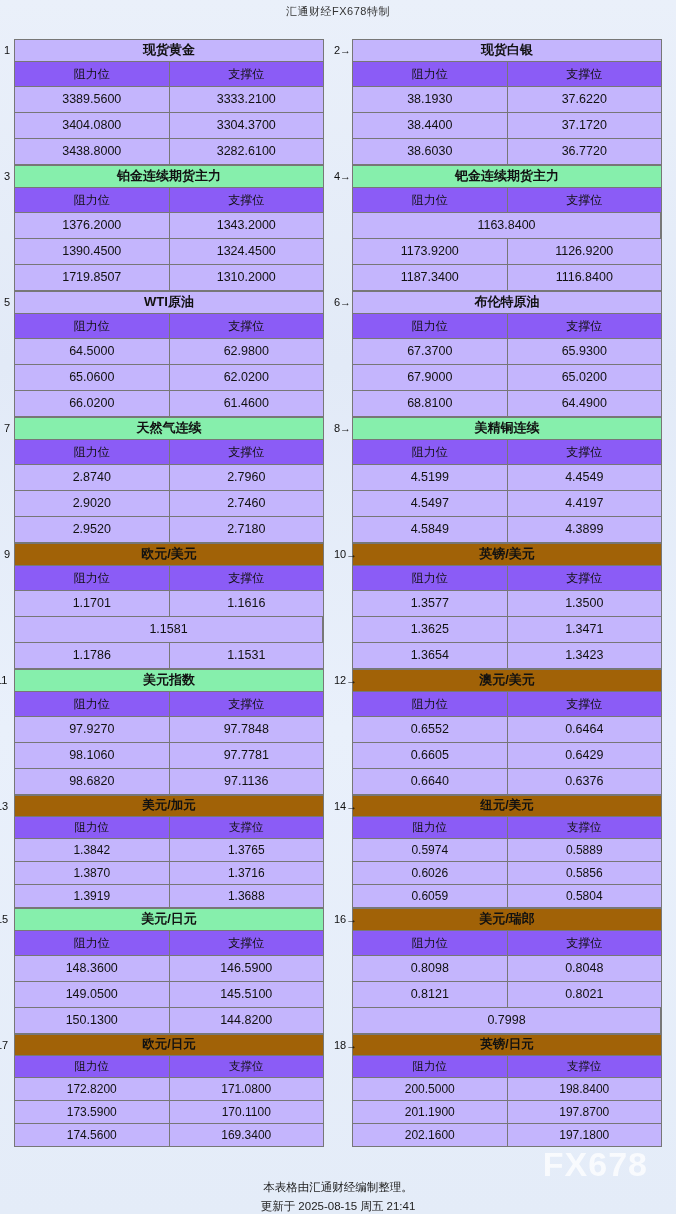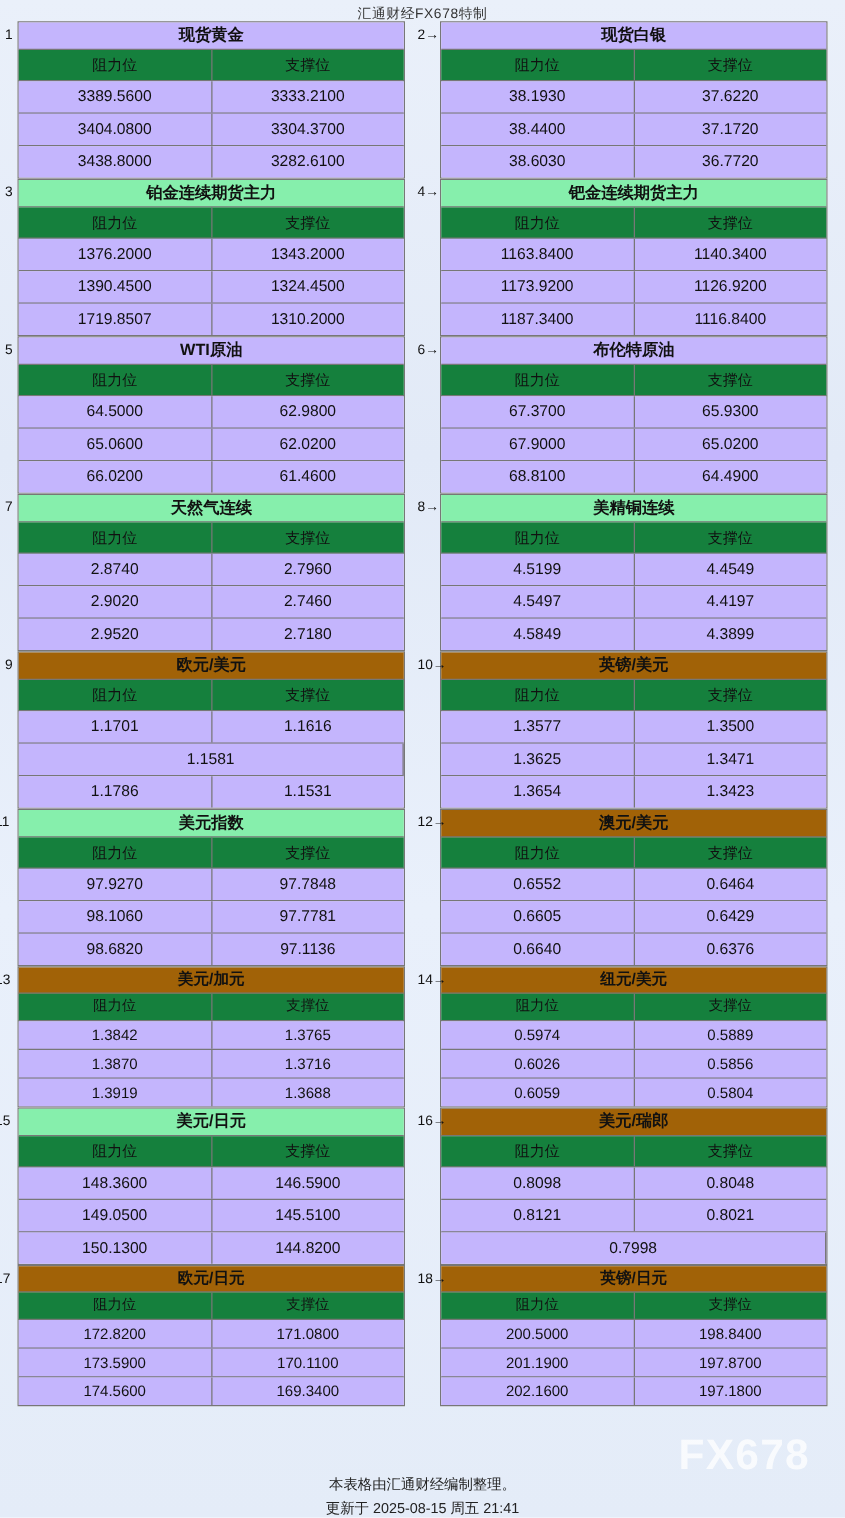--- a/index.html
+++ b/index.html
@@ -13,21 +13,21 @@
     background: linear-gradient(180deg, #e8eef8 0%, #dfe8f6 40%, #e6eef9 100%);
     position: relative;
     overflow: hidden;
   }
   .page {
     position: absolute;
     inset: 0;
     background: linear-gradient(180deg,#eaf0fa 0%, #e2eaf7 30%, #e9f0fb 60%, #e4ecf8 100%);
   }
   .header {
-    height: 17px;
+    height: 39px;
     text-align: center;
     font-size: 11px;
     color: #333;
     line-height: 22px;
     letter-spacing: 0.5px;
   }
   .grid {
     position: relative;
     margin: 0 auto;
     width: 648px;
@@ -76,21 +76,21 @@
     border-bottom: 1px solid #777;
     color: #111;
   }
   .t-gold { background: #c4b5fd; }
   .t-blue { background: #86efac; }
   .t-purple { background: #a16207; }
   .hdr {
     display: flex;
     height: 24px;
     border-bottom: 1px solid #777;
-    background: #15803d;
+    background: #8b5cf6;
   }
   .hdr div {
     flex: 1;
     text-align: center;
     font-size: 12px;
     line-height: 24px;
     color: #111;
   }
   .hdr div:first-child { border-right: 1px solid #777; }
   .datarow {
@@ -225,21 +225,20 @@
         <div class="cardwrap">
           <div class="idx wide">4→</div>
           <div class="card">
             <div class="title t-blue">钯金连续期货主力</div>
             <div class="hdr">
               <div>阻力位</div>
               <div>支撑位</div>
             </div>
             <div class="datarow">
               <div>1163.8400</div>
-              <div>1140.3400</div>
             </div>
             <div class="datarow">
               <div>1173.9200</div>
               <div>1126.9200</div>
             </div>
             <div class="datarow">
               <div>1187.3400</div>
               <div>1116.8400</div>
             </div>
           </div>

